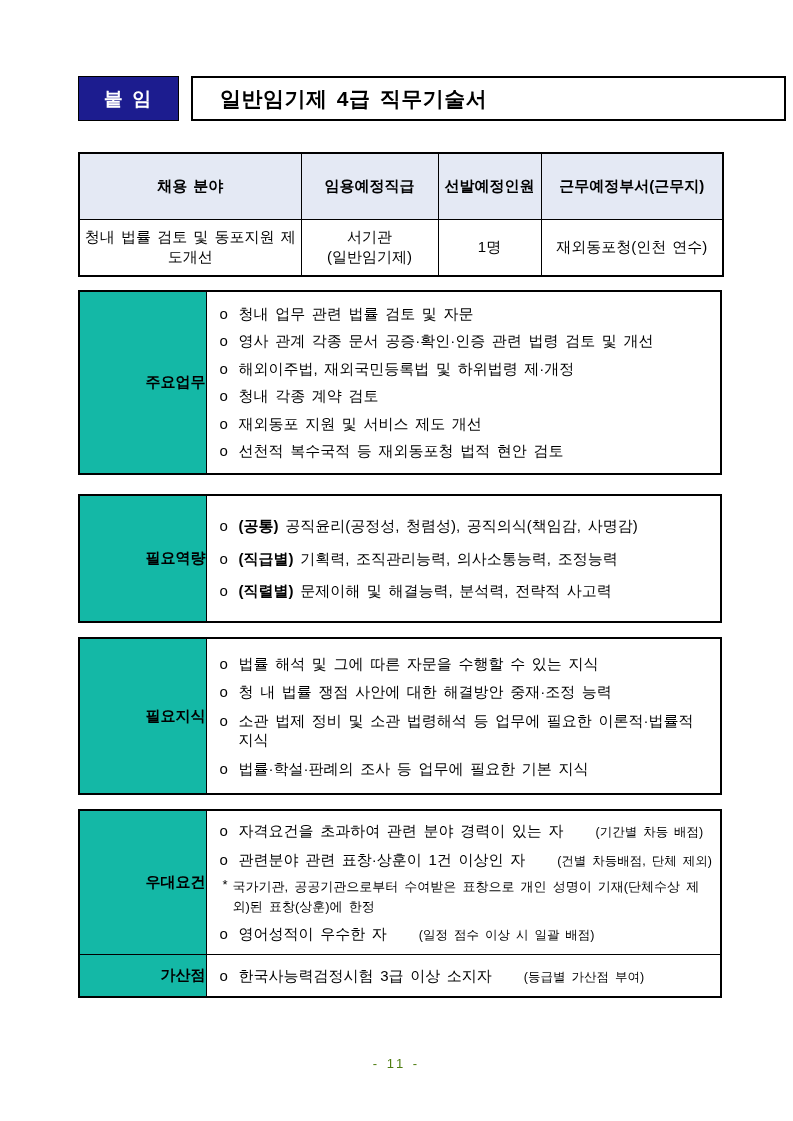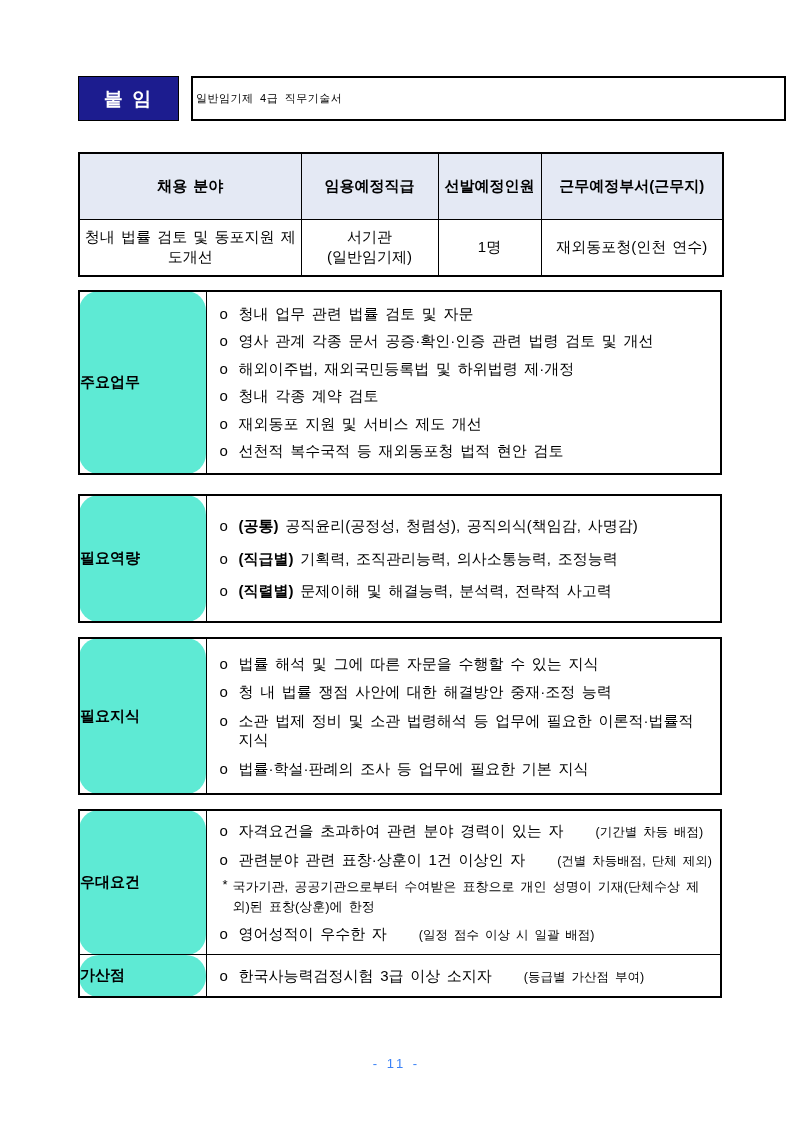--- a/index.html
+++ b/index.html
@@ -18,43 +18,43 @@
   .badge {
     width: 101px; flex: none;
     background: #1c1c8f; color: #ffffff;
     border: 1px solid #000;
     display: flex; align-items: center; justify-content: center;
     font-weight: bold; font-size: 19px; letter-spacing: 2px;
   }
   .title-box {
     flex: 1; border: 2px solid #000;
     display: flex; align-items: center;
-    padding-left: 3px;
-    font-weight: normal; font-size: 11px; letter-spacing: 0.5px;
+    padding-left: 27px;
+    font-weight: bold; font-size: 21px; letter-spacing: 0.5px;
     word-spacing: 3px;
   }
 
   
   table.tbl {
     width: 644px; border-collapse: collapse; table-layout: fixed;
     border: 2px solid #000;
   }
   table.tbl th, table.tbl td { border: 1.5px solid #000; }
   th.hcell {
     background: #e4e9f4; font-weight: bold; font-size: 15px;
     text-align: center; padding: 23px 2px; word-spacing: 2px;
   }
   td.vcell {
     font-size: 15px; text-align: center; vertical-align: middle;
     padding: 7px 4px; word-spacing: 2px; white-space: pre-line; line-height: 1.35;
   }
   td.label {
-    background: #5eead4; font-weight: bold; font-size: 15px;
-    text-align: left; vertical-align: middle; word-spacing: 2px;
-    white-space: pre-line; line-height: 1.5; border-radius: 20px;
+    background: #14b8a6; font-weight: bold; font-size: 15px;
+    text-align: right; vertical-align: middle; word-spacing: 2px;
+    white-space: pre-line; line-height: 1.5;
   }
   td.body { padding: 8px 8px 8px 6px; vertical-align: middle; background: #fff; }
 
   .gap13 { height: 13px; } .gap19 { height: 19px; } .gap14 { height: 14px; }
 
   
   .line { display: flex; align-items: flex-start; font-size: 15px; line-height: 1.3; padding: 4.5px 0; word-spacing: 2.5px; }
   .line .mk { flex: none; width: 26px; padding-left: 7px; }
   .line .txt { flex: 1; }
   .line .txt b { font-weight: bold; }
@@ -70,21 +70,21 @@
   .know-table .line { padding: 4.5px 0; }
 
   
   .qual-table .license-row td.body { height: 75px; }
   .qual-table .bonus-row td.body { height: 40px; padding-top: 6px; padding-bottom: 6px; }
   .qual-table .pref-row td.body { padding-top: 6px; padding-bottom: 6px; }
 
   
   .footer {
     position: absolute; left: 0; top: 1056px; width: 793px;
-    text-align: center; font-size: 13px; color: #3b82f6; letter-spacing: 3px;
+    text-align: center; font-size: 13px; color: #4d7c0f; letter-spacing: 3px;
   }
 </style>
 </head>
 <body>
 
 <div class="page">
   <div class="content">
 
     <div class="header-row">
       <div class="badge">붙 임</div>

